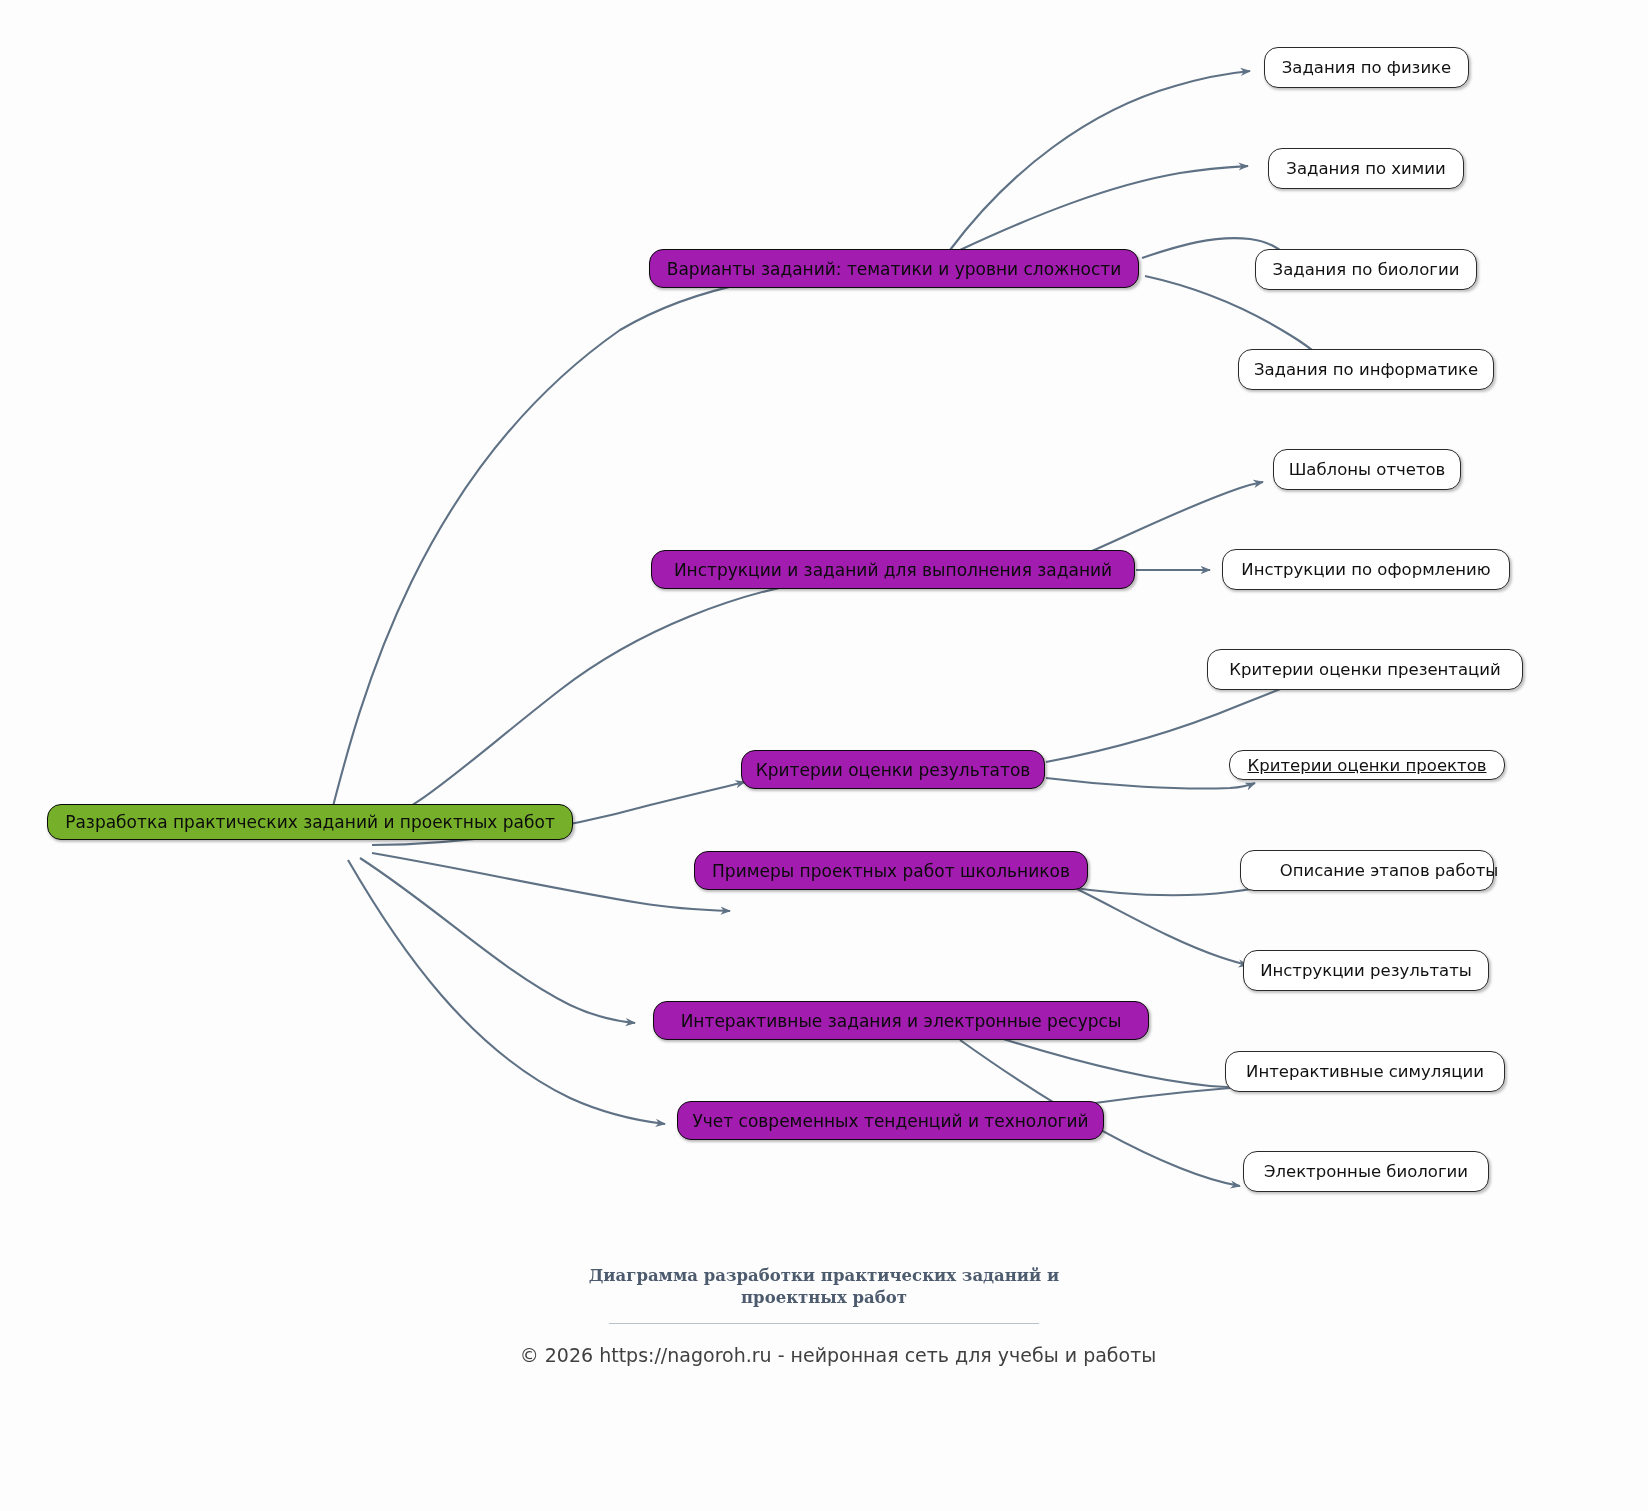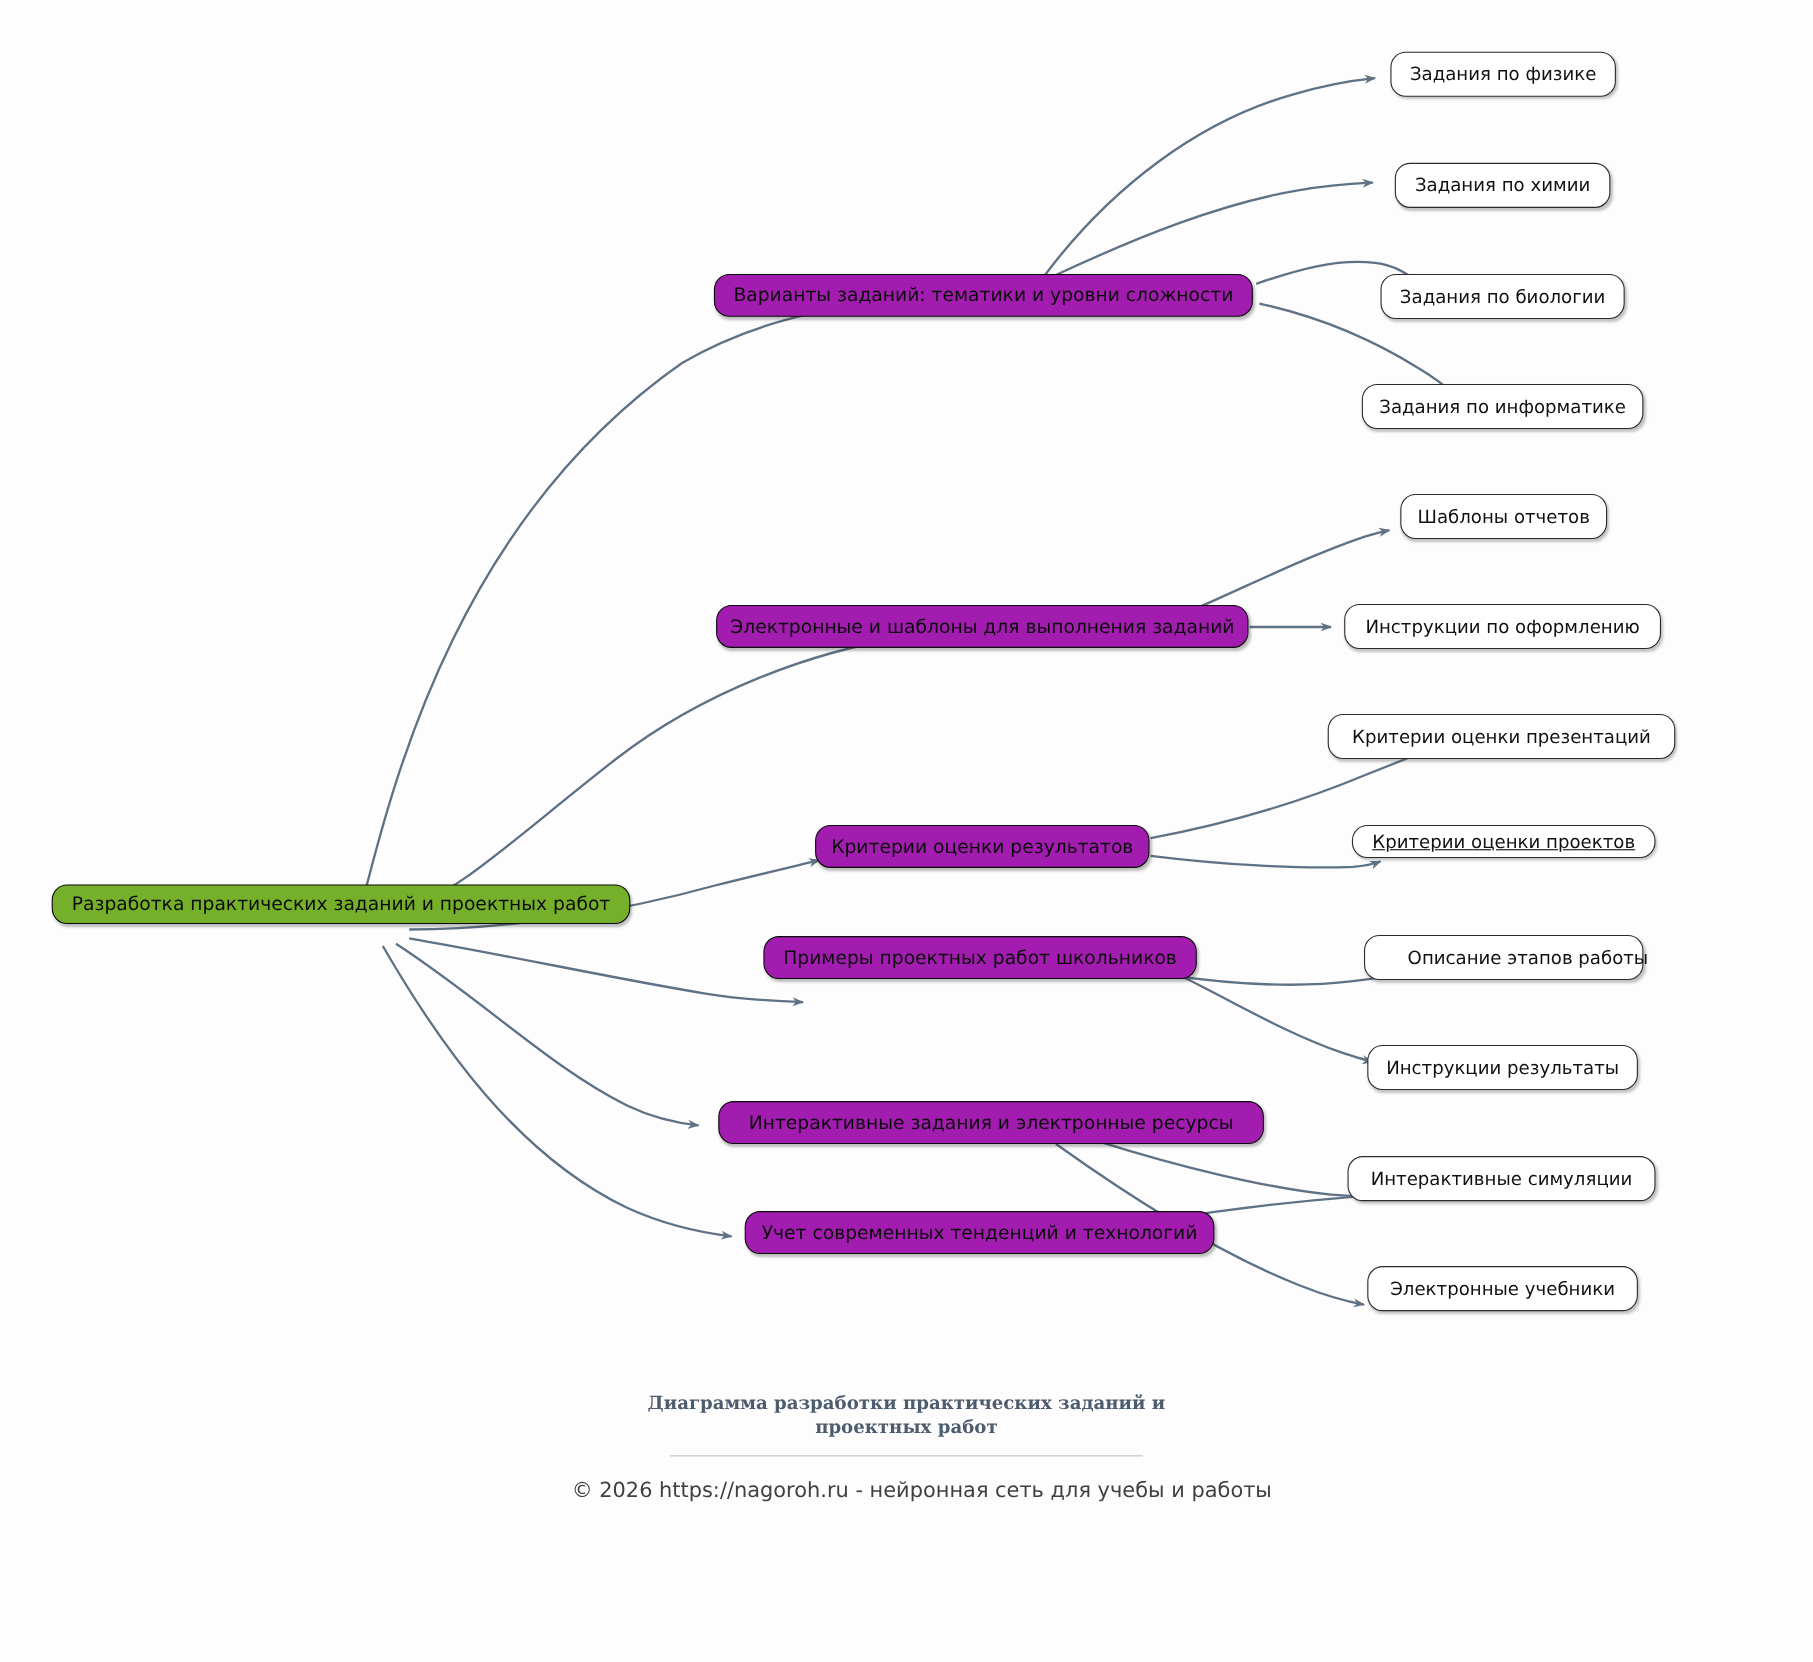--- a/index.html
+++ b/index.html
@@ -143,21 +143,21 @@
     <span>Задания по химии</span>
   </div>
   <div class="node node-leaf" style="left:1255px; top:249px; width:222px; height:41px;">
     <span>Задания по биологии</span>
   </div>
   <div class="node node-leaf" style="left:1238px; top:349px; width:256px; height:41px;">
     <span>Задания по информатике</span>
   </div>
 
   <div class="node node-branch" style="left:651px; top:550px; width:484px; height:39px;">
-    <span>Электронные и шаблоны для выполнения заданий</span>
+    <span>Инструкции и заданий для выполнения заданий</span>
   </div>
   <div class="node node-leaf" style="left:1273px; top:449px; width:188px; height:41px;">
     <span>Шаблоны отчетов</span>
   </div>
   <div class="node node-leaf" style="left:1222px; top:549px; width:288px; height:41px;">
     <span>Инструкции по оформлению</span>
   </div>
 
   <div class="node node-leaf" style="left:1207px; top:649px; width:316px; height:41px;">
     <span>Критерии оценки презентаций</span>
@@ -179,21 +179,21 @@
     <span>Инструкции результаты</span>
   </div>
 
   <div class="node node-branch" style="left:653px; top:1001px; width:496px; height:39px;">
     <span>Интерактивные задания и электронные ресурсы</span>
   </div>
   <div class="node node-leaf" style="left:1225px; top:1051px; width:280px; height:41px;">
     <span>Интерактивные симуляции</span>
   </div>
   <div class="node node-leaf" style="left:1243px; top:1151px; width:246px; height:41px;">
-    <span>Электронные учебники</span>
+    <span>Электронные биологии</span>
   </div>
 
   <div class="node node-branch" style="left:677px; top:1101px; width:427px; height:39px;">
     <span>Учет современных тенденций и технологий</span>
   </div>
 
   <div class="footer-wrap">
     <div class="footer-title">
       <span>Диаграмма разработки практических заданий и</span>
       <span>проектных работ</span>

